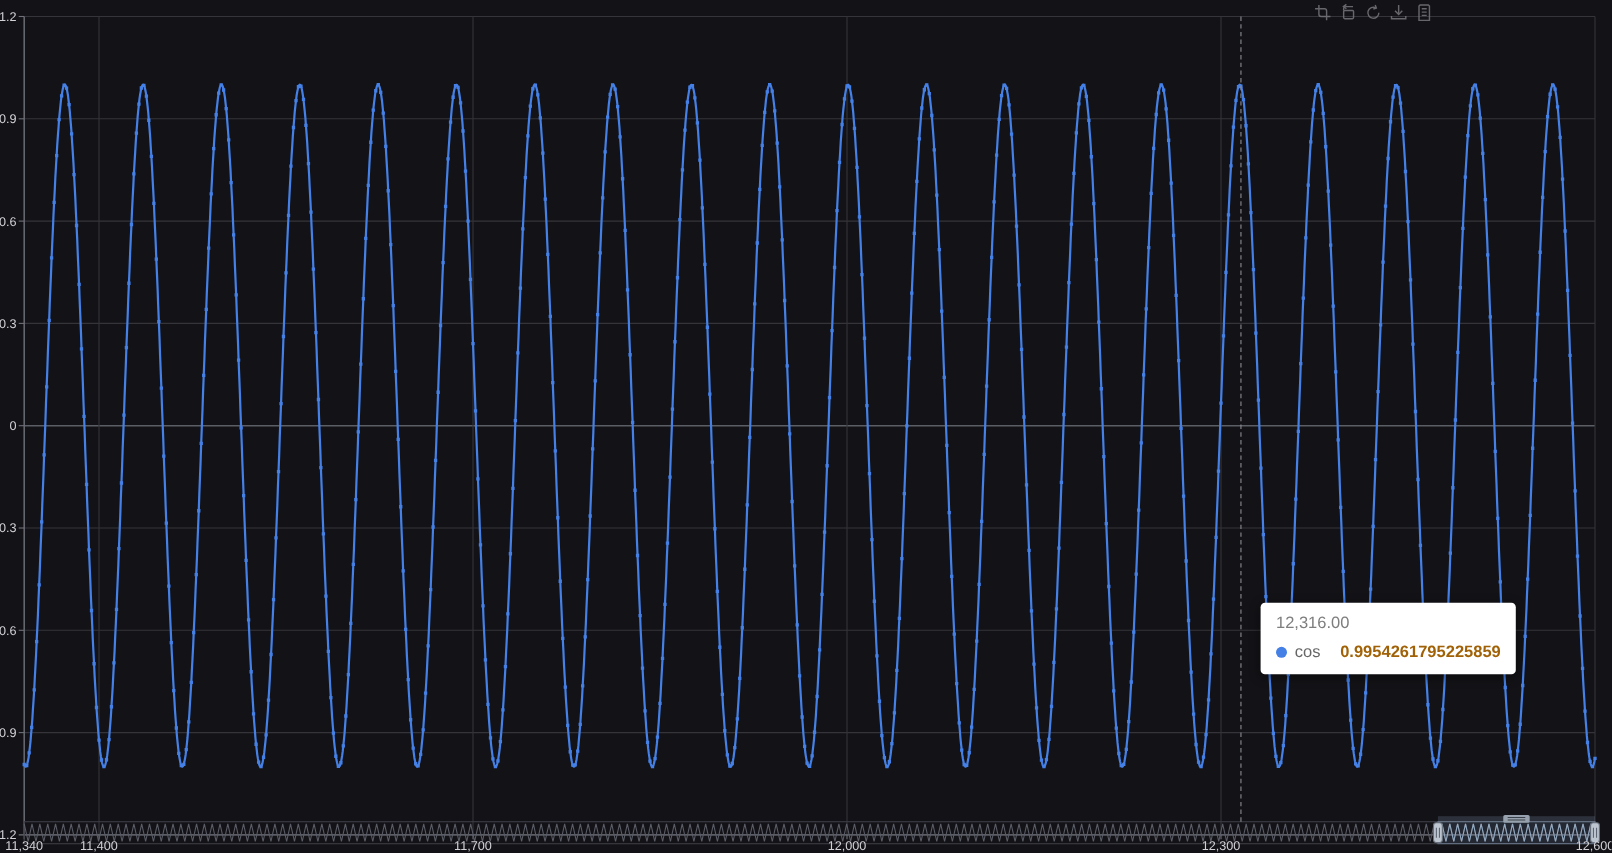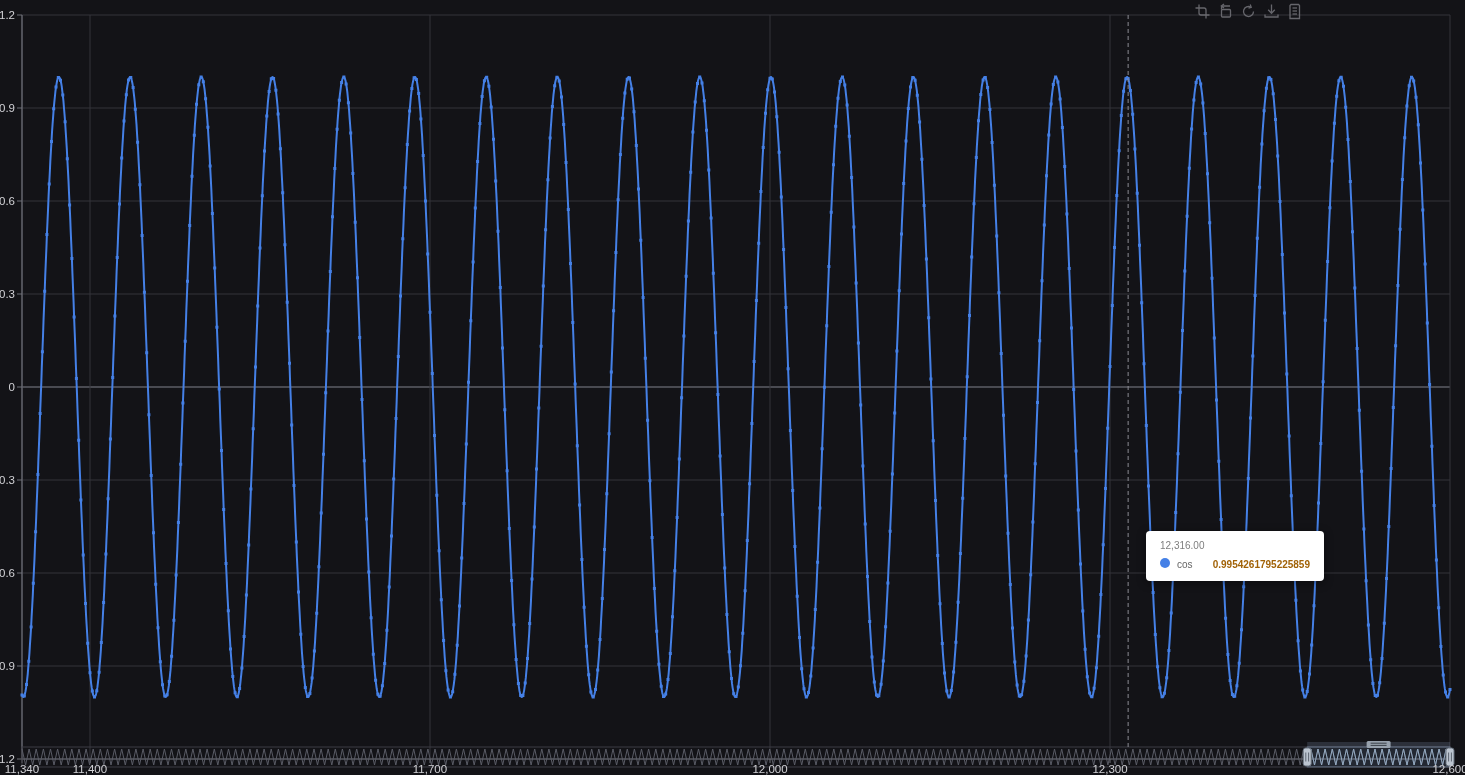--- a/index.html
+++ b/index.html
@@ -2,25 +2,25 @@
 <html><head>
 <meta charset="utf-8">
 <style>
   html,body{margin:0;padding:0;background:#131317;width:1465px;height:775px;overflow:hidden;
     font-family:"Liberation Sans",sans-serif;}
   .stage{position:relative;width:1307px;height:775px;}
   #chart{position:absolute;left:0;top:0;}
   .toolbox{position:absolute;top:3px;right:4px;display:flex;gap:6px;z-index:5;}
   .tool{width:17px;height:17px;cursor:pointer;opacity:.85;}
   .tool svg{width:17px;height:17px;display:block;}
-  .tooltip{position:absolute;left:1146px;top:531px;z-index:6;background:#fff;border-radius:4px;
+  .tooltip{position:absolute;left:1146px;top:548px;z-index:6;background:#fff;border-radius:4px;
     padding:8px 14px 9px 14px;box-shadow:0 2px 10px rgba(0,0,0,.45);min-width:150px;
-    font-size:10px;line-height:1.45;white-space:nowrap;}
+    font-size:15px;line-height:1.45;white-space:nowrap;}
   .tt-title{color:#7e7e7e;margin-bottom:4px;}
-  .tt-row{display:flex;}
+  .tt-row{display:flex;align-items:center;}
   .tt-dot{width:10px;height:10px;border-radius:50%;display:inline-block;margin-right:7px;flex:none;}
   .tt-series{color:#666;margin-right:18px;}
   .tt-val{color:#a16207;font-weight:bold;margin-left:auto;}
   text{font-family:"Liberation Sans",sans-serif;}
 </style>
 </head>
 <body>
 
 <div class="stage">
 

